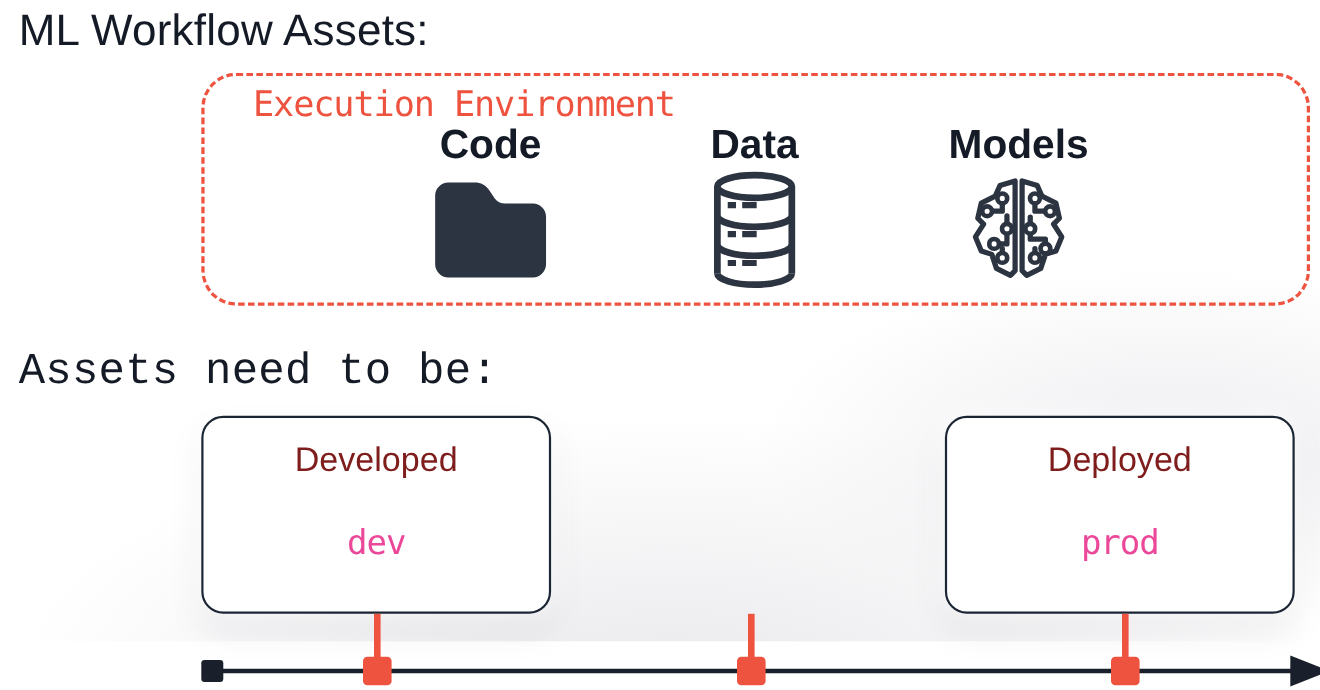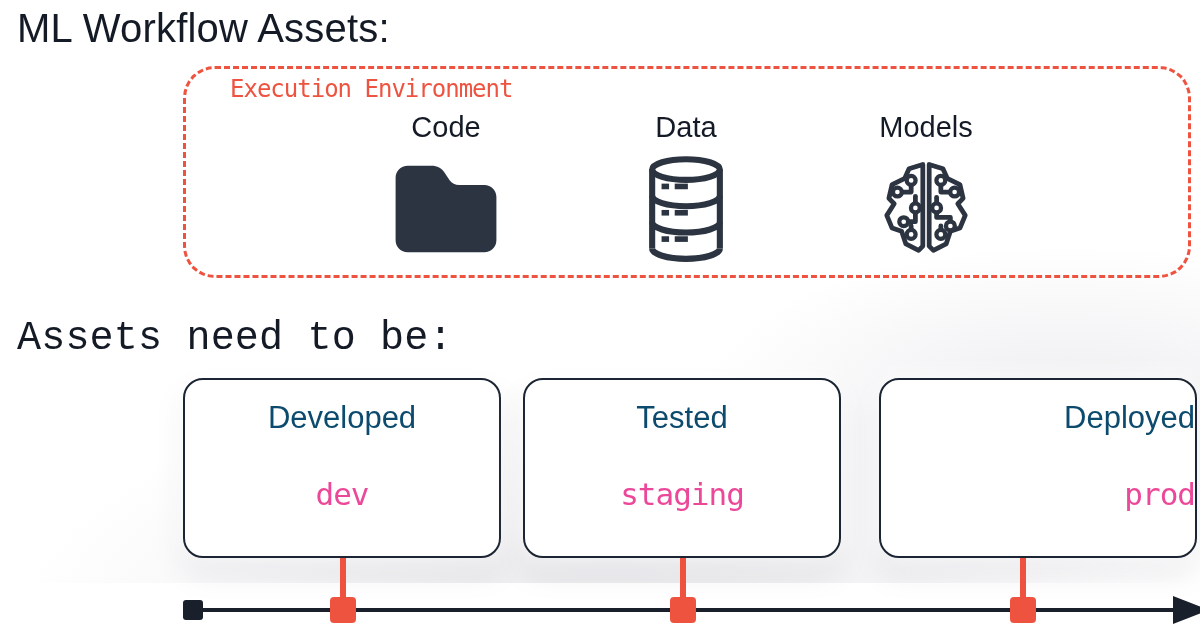--- a/index.html
+++ b/index.html
@@ -36,42 +36,42 @@
     position: absolute;
     left: 172px; top: 66px;
     width: 1002px; height: 206px;
     border: 3px dashed #ee5340;
     border-radius: 32px;
   }
   .env-label {
     position: absolute;
     left: 44px; top: 6px;
     font-family: "DejaVu Sans Mono", monospace;
-    font-size: 24px;
+    font-size: 32px;
     color: #ee5340;
     letter-spacing: -1px;
     white-space: nowrap;
   }
 
   
   .asset {
     position: absolute;
     top: 42px;
     width: 160px;
     display: flex;
     flex-direction: column;
     align-items: center;
   }
   .asset-code   { left: 180px; }
   .asset-data   { left: 420px; }
   .asset-models { left: 660px; }
   .asset-label {
     height: 42px;
-    font-size: 29px;
-    font-weight: 400;
+    font-size: 37px;
+    font-weight: 700;
     color: #141b26;
   }
   .asset-iconwrap {
     height: 112px;
     display: flex;
     align-items: center;
     justify-content: center;
   }
 
   
@@ -83,26 +83,26 @@
     border: 2px solid #1c2533;
     border-radius: 20px;
     box-shadow: 0 0 26px rgba(255,255,255,0.95), 0 16px 28px rgba(125,130,142,0.14);
     display: flex;
     flex-direction: column;
     align-items: center;
     box-sizing: border-box;
   }
   .stage-1 { left: 172px; }
   .stage-2 { left: 512px; }
-  .stage-3 { left: 868px; align-items: flex-end; }
+  .stage-3 { left: 848px; }
   .stage-label {
     margin-top: 20px;
     font-size: 31px;
     font-weight: 500;
-    color: #0c4a6e;
+    color: #7f1d1d;
   }
   .stage-env {
     margin-top: 40px;
     font-family: "DejaVu Sans Mono", monospace;
     font-size: 31px;
     color: #ec4899;
     letter-spacing: -1px;
   }
 
   
@@ -224,24 +224,20 @@
       </div>
     </div>
   </div>
 
   <div class="section-subtitle">Assets need to be:</div>
 
   <div class="stage-box stage-1">
     <div class="stage-label">Developed</div>
     <div class="stage-env">dev</div>
   </div>
-  <div class="stage-box stage-2">
-    <div class="stage-label">Tested</div>
-    <div class="stage-env">staging</div>
-  </div>
   <div class="stage-box stage-3">
     <div class="stage-label">Deployed</div>
     <div class="stage-env">prod</div>
   </div>
 
   <div class="connector connector-1"></div>
   <div class="connector connector-2"></div>
   <div class="connector connector-3"></div>
 
   <div class="timeline-line"></div>

